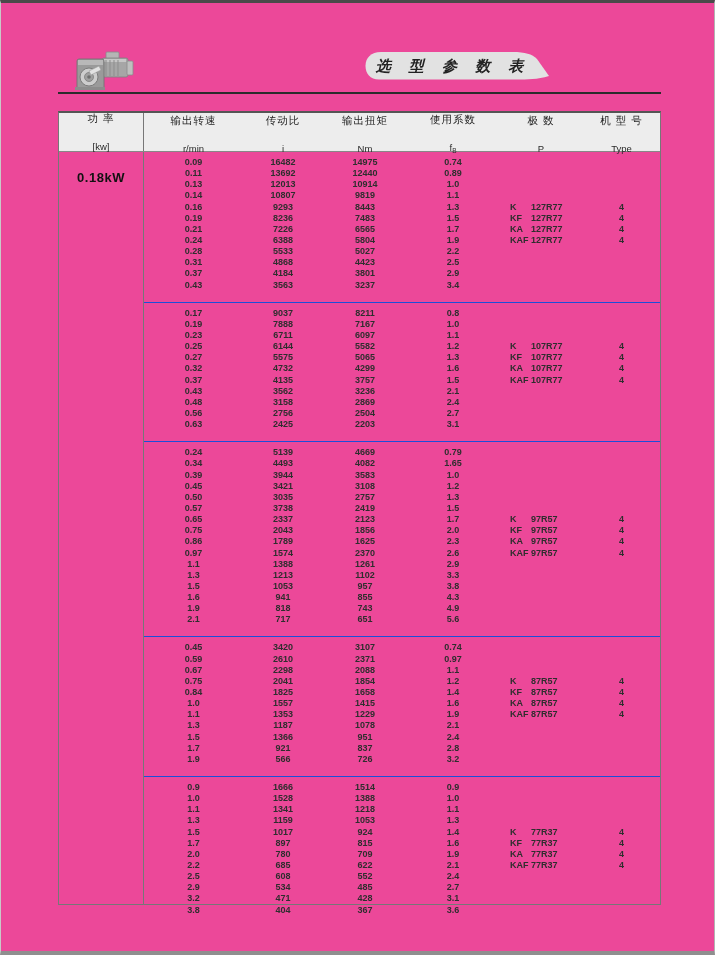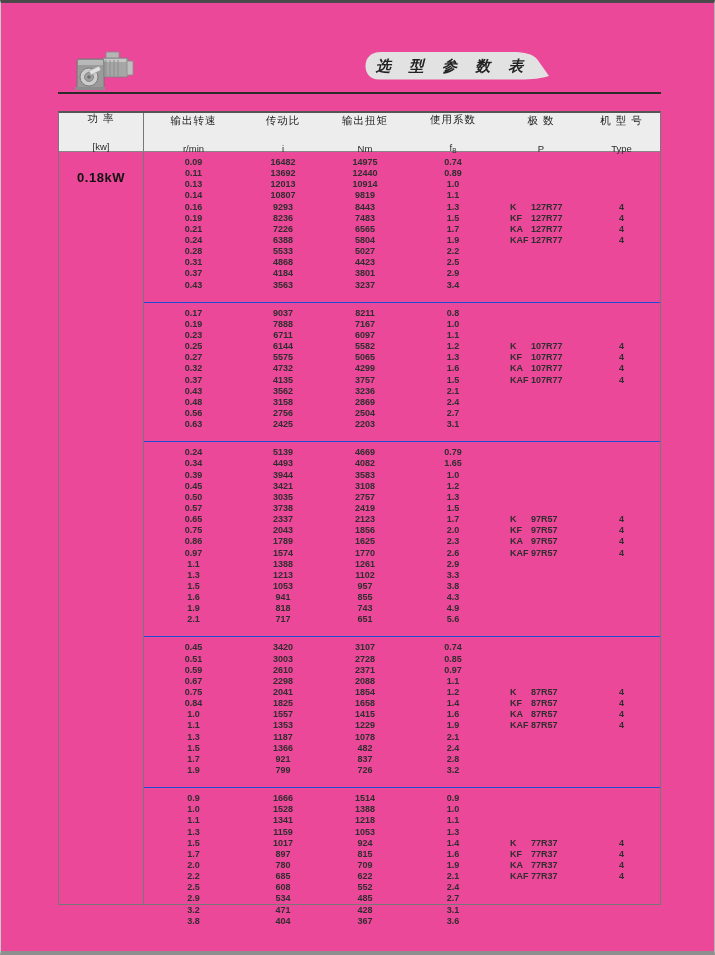--- a/index.html
+++ b/index.html
@@ -372,21 +372,21 @@
               <span class="cell speed">0.86</span>
               <span class="cell torque">1789</span>
               <span class="cell ratio">1625</span>
               <span class="cell factor">2.3</span>
               <span class="cell type"><span class="prefix">KA</span><span>97R57</span></span>
               <span class="cell poles">4</span>
             </div>
             <div class="row">
               <span class="cell speed">0.97</span>
               <span class="cell torque">1574</span>
-              <span class="cell ratio">1770</span>
+              <span class="cell ratio">2370</span>
               <span class="cell factor">2.6</span>
               <span class="cell type"><span class="prefix">KAF</span><span>97R57</span></span>
               <span class="cell poles">4</span>
             </div>
             <div class="row">
               <span class="cell speed">1.1</span>
               <span class="cell torque">1388</span>
               <span class="cell ratio">1261</span>
               <span class="cell factor">2.9</span>
               <span class="cell type"></span>
@@ -432,28 +432,20 @@
               <span class="cell type"></span>
               <span class="cell poles"></span>
             </div>
           </div>
           <div class="group">
             <div class="row">
               <span class="cell speed">0.45</span>
               <span class="cell torque">3420</span>
               <span class="cell ratio">3107</span>
               <span class="cell factor">0.74</span>
-              <span class="cell type"></span>
-              <span class="cell poles"></span>
-            </div>
-            <div class="row">
-              <span class="cell speed">0.51</span>
-              <span class="cell torque">3003</span>
-              <span class="cell ratio">2728</span>
-              <span class="cell factor">0.85</span>
               <span class="cell type"></span>
               <span class="cell poles"></span>
             </div>
             <div class="row">
               <span class="cell speed">0.59</span>
               <span class="cell torque">2610</span>
               <span class="cell ratio">2371</span>
               <span class="cell factor">0.97</span>
               <span class="cell type"></span>
               <span class="cell poles"></span>
@@ -502,36 +494,36 @@
               <span class="cell speed">1.3</span>
               <span class="cell torque">1187</span>
               <span class="cell ratio">1078</span>
               <span class="cell factor">2.1</span>
               <span class="cell type"></span>
               <span class="cell poles"></span>
             </div>
             <div class="row">
               <span class="cell speed">1.5</span>
               <span class="cell torque">1366</span>
-              <span class="cell ratio">482</span>
+              <span class="cell ratio">951</span>
               <span class="cell factor">2.4</span>
               <span class="cell type"></span>
               <span class="cell poles"></span>
             </div>
             <div class="row">
               <span class="cell speed">1.7</span>
               <span class="cell torque">921</span>
               <span class="cell ratio">837</span>
               <span class="cell factor">2.8</span>
               <span class="cell type"></span>
               <span class="cell poles"></span>
             </div>
             <div class="row">
               <span class="cell speed">1.9</span>
-              <span class="cell torque">799</span>
+              <span class="cell torque">566</span>
               <span class="cell ratio">726</span>
               <span class="cell factor">3.2</span>
               <span class="cell type"></span>
               <span class="cell poles"></span>
             </div>
           </div>
           <div class="group">
             <div class="row">
               <span class="cell speed">0.9</span>
               <span class="cell torque">1666</span>

